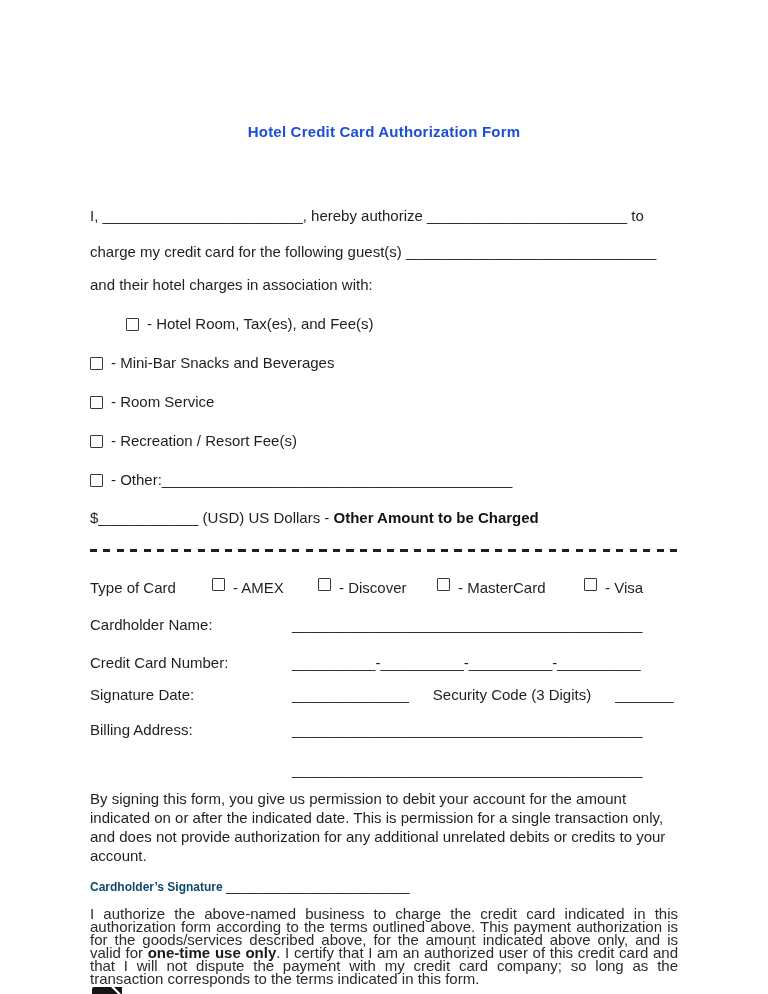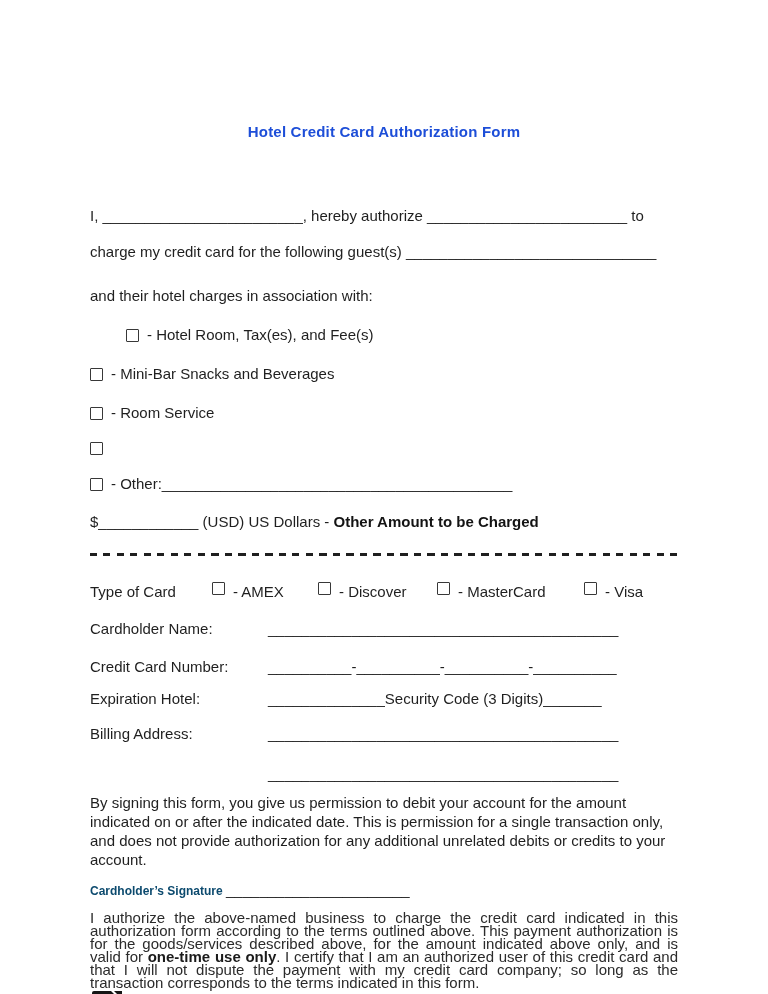--- a/index.html
+++ b/index.html
@@ -9,41 +9,41 @@
   }
   .content{padding:0 90px;}
   .title{
     margin:0;padding-top:119px;text-align:center;
     font-size:15px;font-weight:bold;line-height:25px;letter-spacing:.2px;color:#1d4ed8;
   }
   .nowrap{white-space:nowrap;}
   .blank{white-space:pre;}
   .intro-l1{margin-top:63px;line-height:18px;}
   .intro-l2{margin-top:18px;line-height:18px;}
-  .intro-l3{margin-top:26px;line-height:18px;}
+  .intro-l3{margin-top:15px;line-height:18px;}
   .opt{line-height:20px;display:flex;align-items:center;}
   .opt1{margin-top:20px;padding-left:36px;}
   .opt+.opt{margin-top:19px;}
   .cb{
     display:inline-block;width:11px;height:11px;flex:none;
     border:1.5px solid #383838;border-radius:1px;margin-right:8px;background:#fff;
   }
   .amount{margin-top:18px;line-height:20px;}
   .amount b{color:#131313;}
   .divider{
     margin-top:21px;height:3px;
     background:repeating-linear-gradient(to right,#1f1f1f 0,#1f1f1f 7px,transparent 7px,transparent 13.5px);
   }
   .cardtype{margin-top:26px;line-height:20px;display:flex;align-items:center;}
   .ct-label{flex:none;width:122px;}
   .ct-cell{flex:none;display:flex;align-items:flex-start;}
   .ct-amex{width:106px;}
   .ct-discover{width:119px;}
   .ct-mc{width:147px;}
-  .field-row{display:flex;line-height:20px;white-space:nowrap;}
+  .field-row{display:flex;line-height:20px;white-space:nowrap;gap:24px;}
   .fr1{margin-top:17px;} .fr2{margin-top:18px;} .fr3{margin-top:12px;} .fr4{margin-top:15px;} .fr5{margin-top:20px;}
   .f-label{flex:none;width:178px;}
   .permission{margin:9px 0 0 0;line-height:19px;}
   .signature{margin-top:11px;line-height:20px;}
   .sig-label{font-weight:bold;font-size:12px;color:#0c4a6e;}
   .fineprint{margin:10px 0 0 0;font-size:15px;line-height:13px;text-align:justify;color:#2b2b2b;}
   .fineprint b{color:#1a1a1a;}
   .footer{
     margin-top:2px;display:flex;justify-content:space-between;align-items:flex-start;
     padding:0 66px 0 92px;
@@ -86,20 +86,21 @@
     <div class="opt">
       <span class="cb"></span>
       <span>- Mini-Bar Snacks and Beverages</span>
     </div>
     <div class="opt">
       <span class="cb"></span>
       <span>- Room Service</span>
     </div>
     <div class="opt">
       <span class="cb"></span>
+      <span>- Recreation / Resort Fee(s)</span>
     </div>
     <div class="opt nowrap">
       <span class="cb"></span>
       <span>- Other: </span>
       <span class="blank">__________________________________________</span>
     </div>
 
     <div class="amount nowrap">
       <span>$</span><span class="blank">____________</span><span> (USD) US Dollars - </span><b>Other Amount to be Charged</b>
     </div>
@@ -128,21 +129,21 @@
 
     <div class="field-row fr1">
       <span class="f-label">Cardholder Name:</span>
       <span class="blank">__________________________________________</span>
     </div>
     <div class="field-row fr2">
       <span class="f-label">Credit Card Number:</span>
       <span class="blank">__________-__________-__________-__________</span>
     </div>
     <div class="field-row fr3">
-      <span class="f-label">Expiration Hotel:</span>
+      <span class="f-label">Signature Date:</span>
       <span class="blank">______________</span>
         <span> Security Code (3 Digits) </span>
         <span class="blank">_______</span>
     </div>
     <div class="field-row fr4">
       <span class="f-label">Billing Address:</span>
       <span class="blank">__________________________________________</span>
     </div>
     <div class="field-row fr5">
       <span class="f-label"></span>

